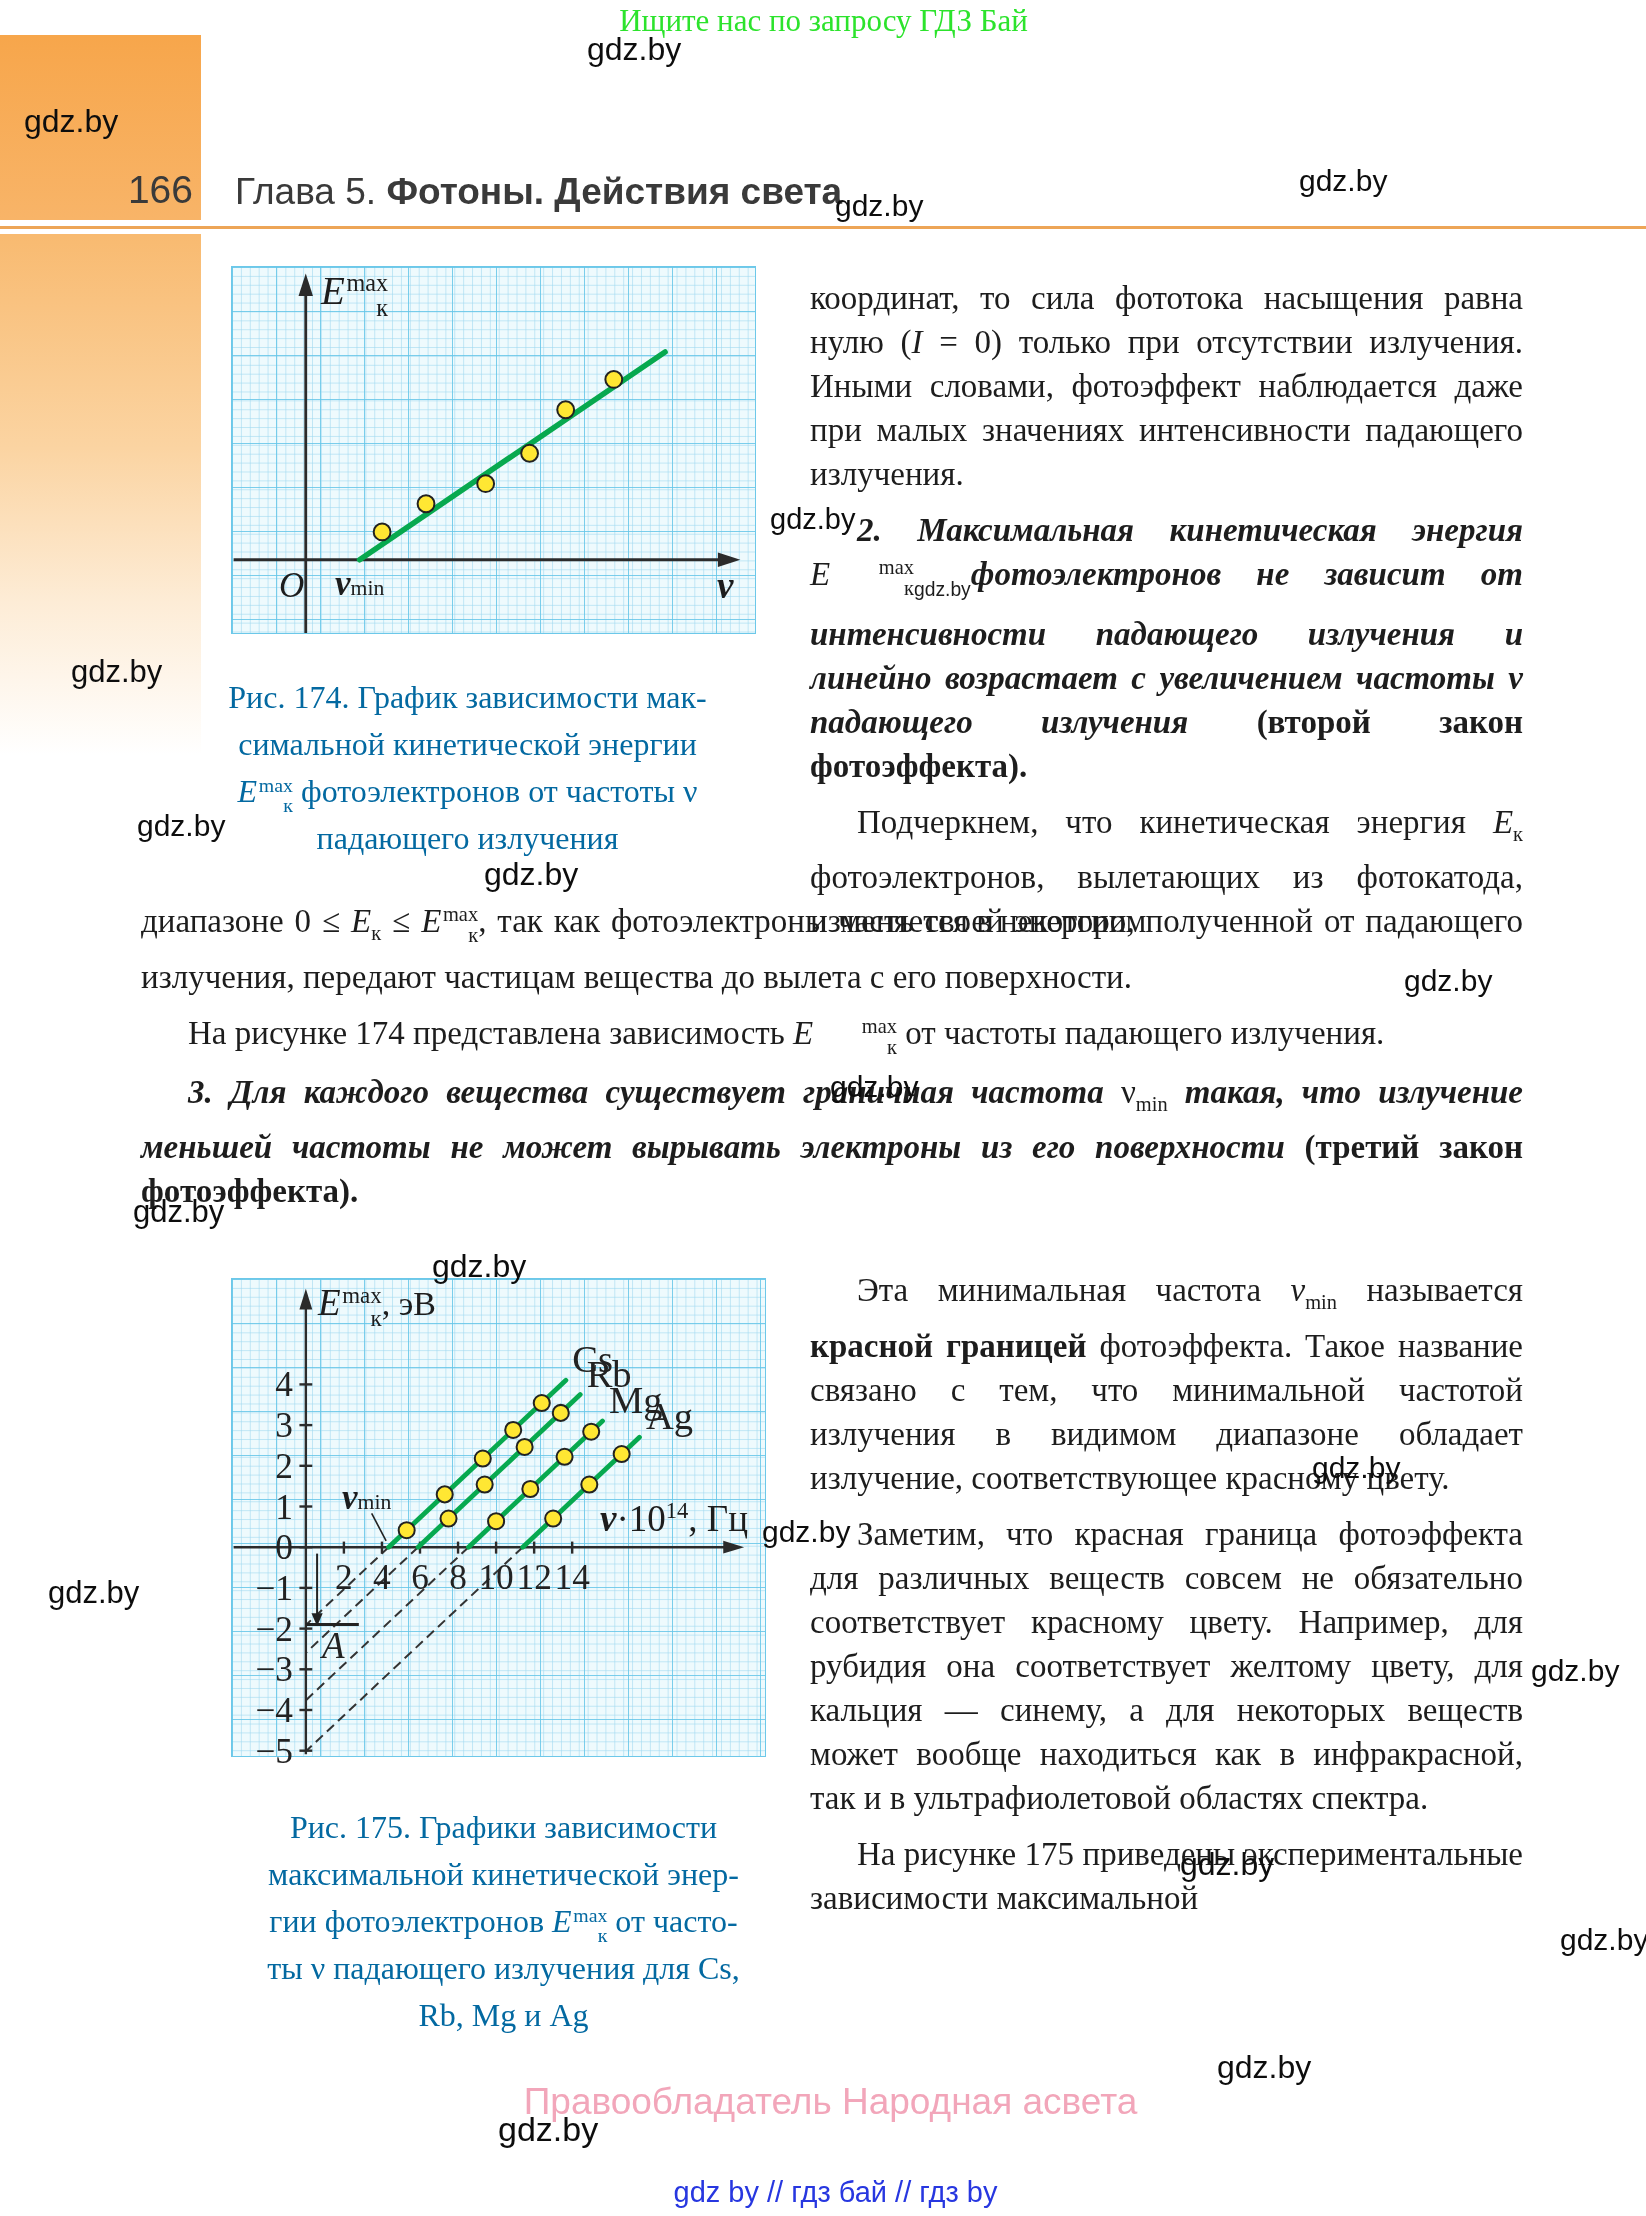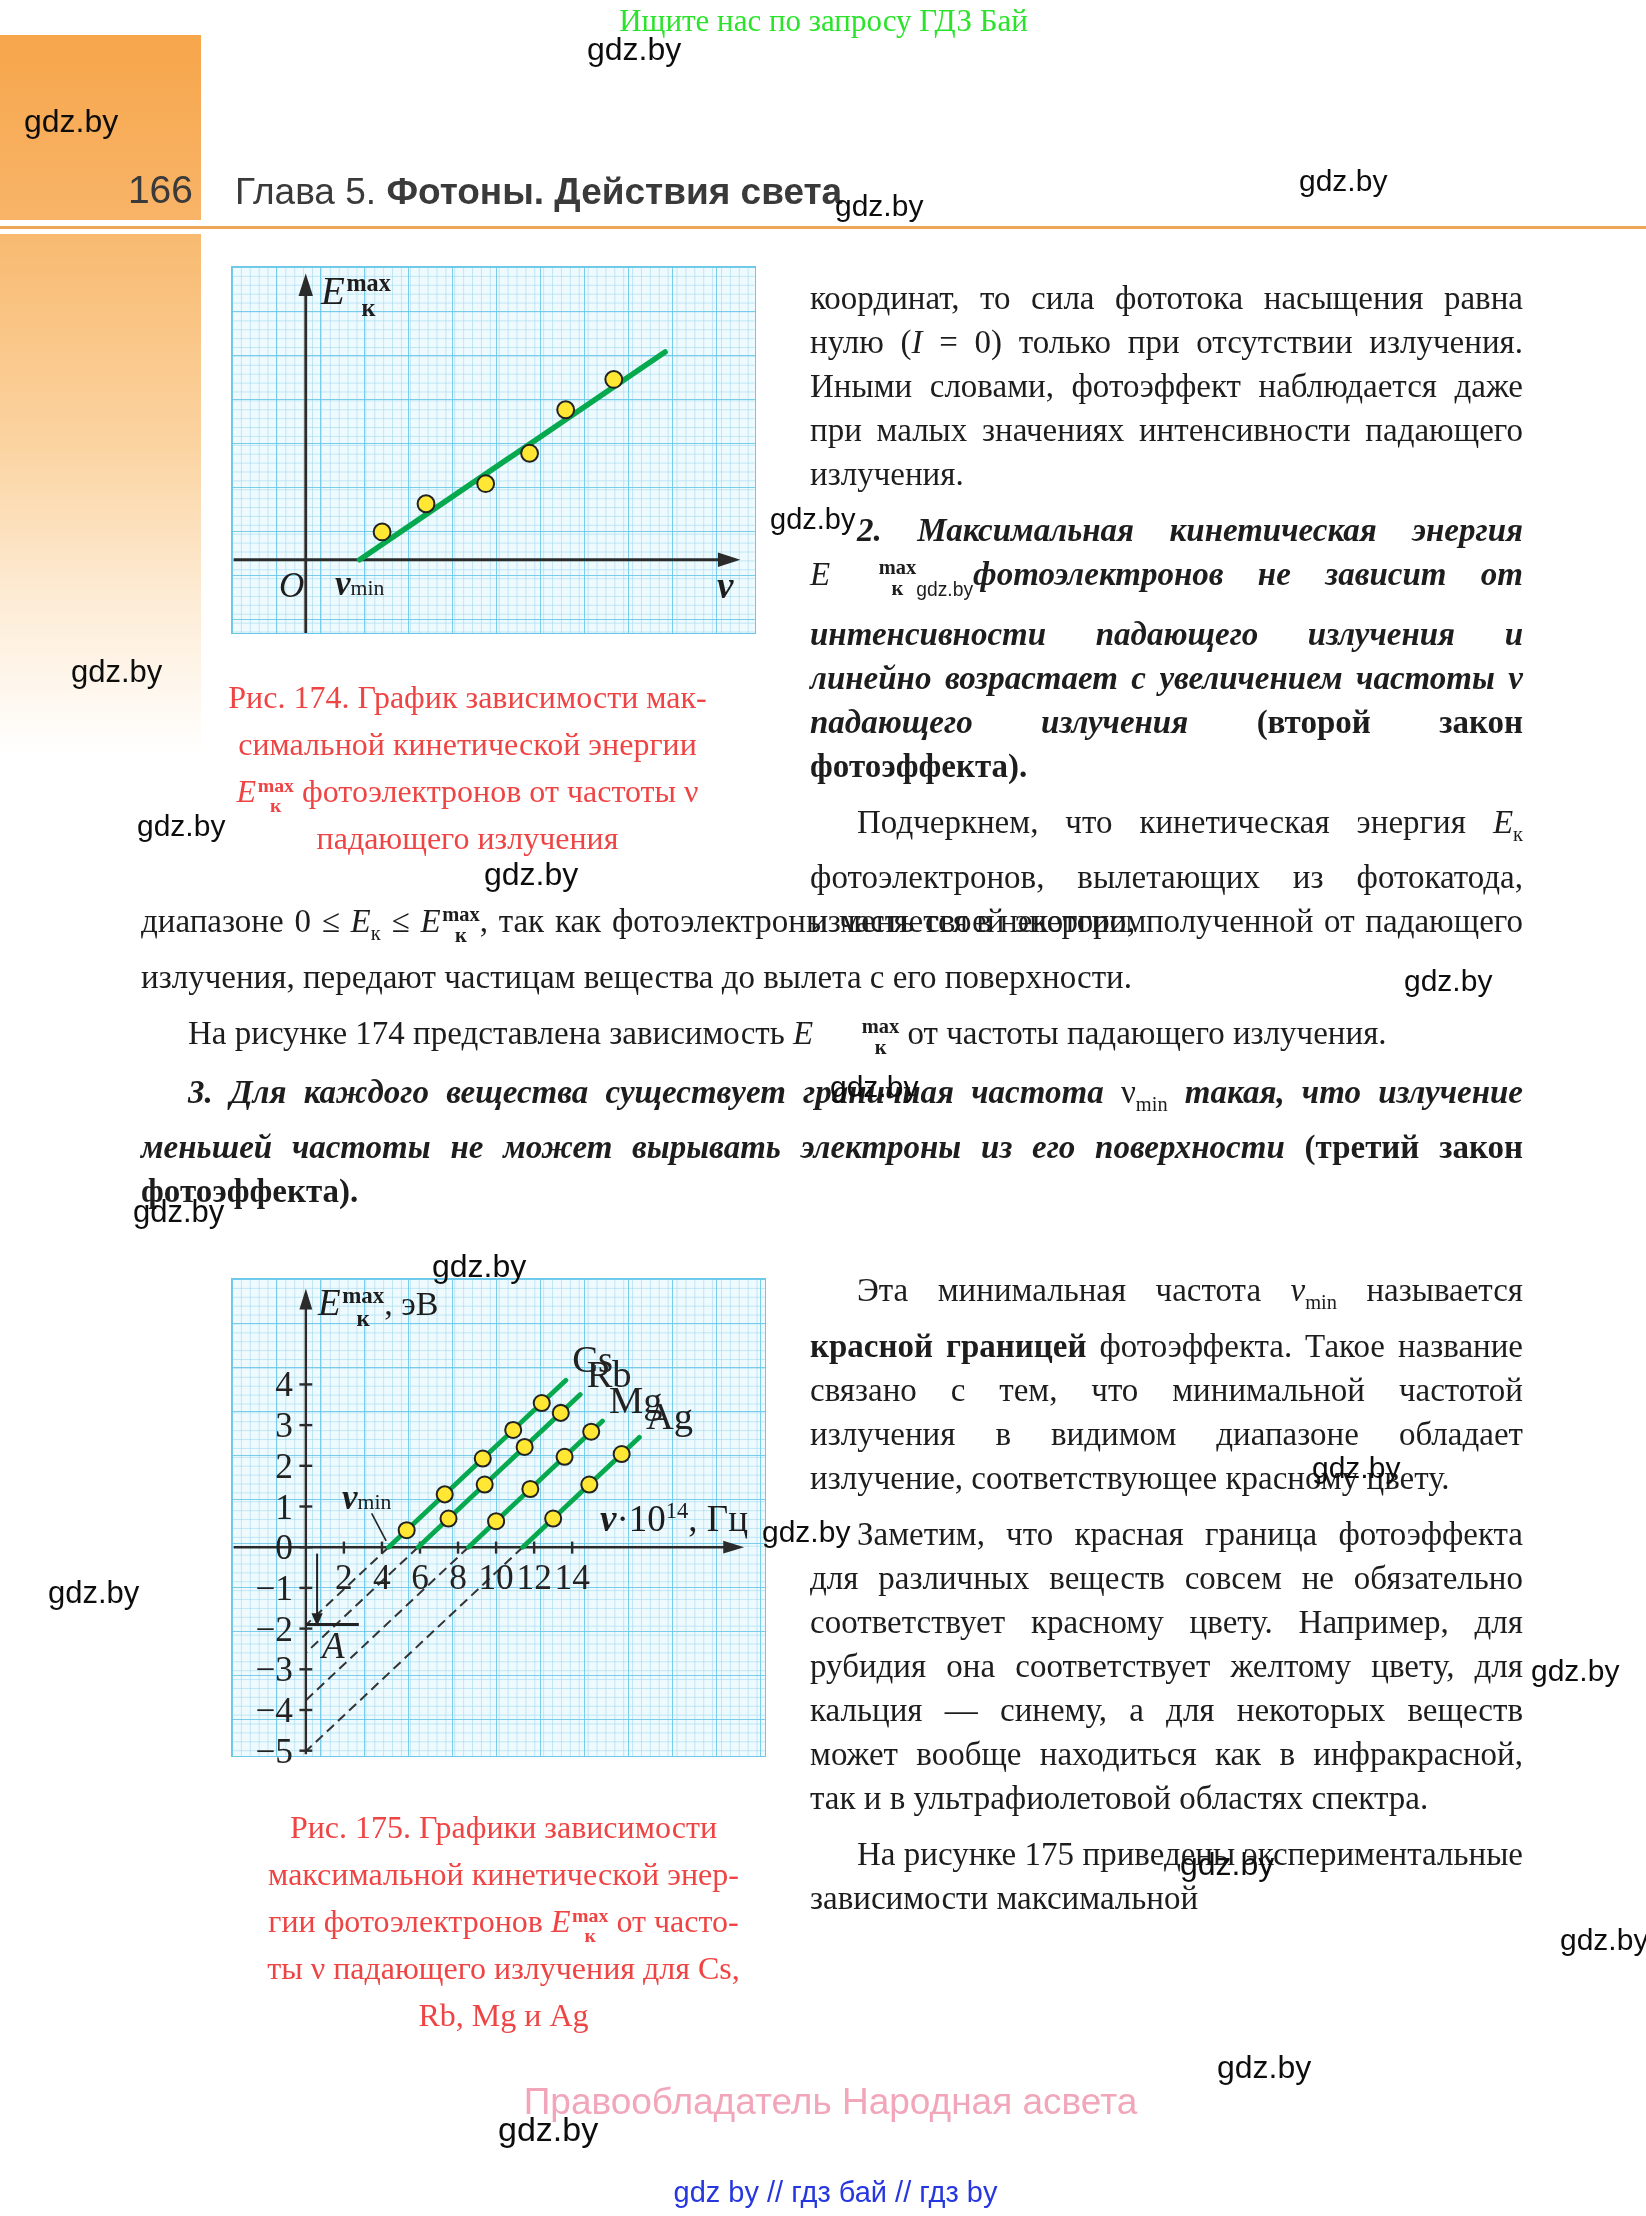--- a/index.html
+++ b/index.html
@@ -13,26 +13,26 @@
            background:linear-gradient(180deg,#f8ba70 0%,#fbd4a2 35%,#fdecd6 60%,#ffffff 85%);}
   .pagenum{left:48px;top:168px;width:145px;text-align:right;font-size:39px;font-weight:normal;color:#3a3a3a;font-family:"Liberation Sans",sans-serif;}
   .chapter{left:235px;top:171px;font-size:37px;color:#3a3a3a;font-family:"Liberation Sans",sans-serif;white-space:nowrap;}
   .rule{left:0;top:226px;width:1647px;height:3.2px;background:#eda557;}
   .bodytext{font-size:33px;line-height:44px;text-align:justify;}
   .bodytext p{margin:12px;}
   .ind{text-indent:47px;}
   .bi{font-weight:bold;font-style:italic;}
   .b{font-weight:bold;font-style:normal;}
   .it{font-style:italic;}
-  .cap{text-align:center;font-size:32px;line-height:47px;color:#ef4444;}
+  .cap{text-align:center;font-size:32px;line-height:47px;color:#0369a1;}
   
   .fx{white-space:nowrap;font-weight:normal;font-style:normal;}
   .fE{font-style:italic;}
   .fstk{display:inline-block;vertical-align:-0.5em;line-height:1.02;font-size:0.62em;
-        font-style:normal;font-weight:bold;margin-left:1.6px;text-align:center;}
+        font-style:normal;font-weight:normal;margin-left:1.6px;text-align:right;}
   .fstk span{display:block;}
   .fsub{font-size:0.62em;font-style:normal;font-weight:normal;}
   .wmf{font-family:"Liberation Sans",sans-serif;font-size:19.3px;font-weight:normal;font-style:normal;vertical-align:-0.55em;}
   
   .graph{position:absolute;box-sizing:border-box;background-color:#eefafd;border:1.6px solid #6cc8e9;
     background-image:
       linear-gradient(to right, rgba(102,198,232,.85) 1.3px, transparent 1.3px),
       linear-gradient(to bottom, rgba(102,198,232,.85) 1.3px, transparent 1.3px),
       linear-gradient(to right, rgba(160,217,240,.6) 0.8px, transparent 0.8px),
       linear-gradient(to bottom, rgba(160,217,240,.6) 0.8px, transparent 0.8px);

